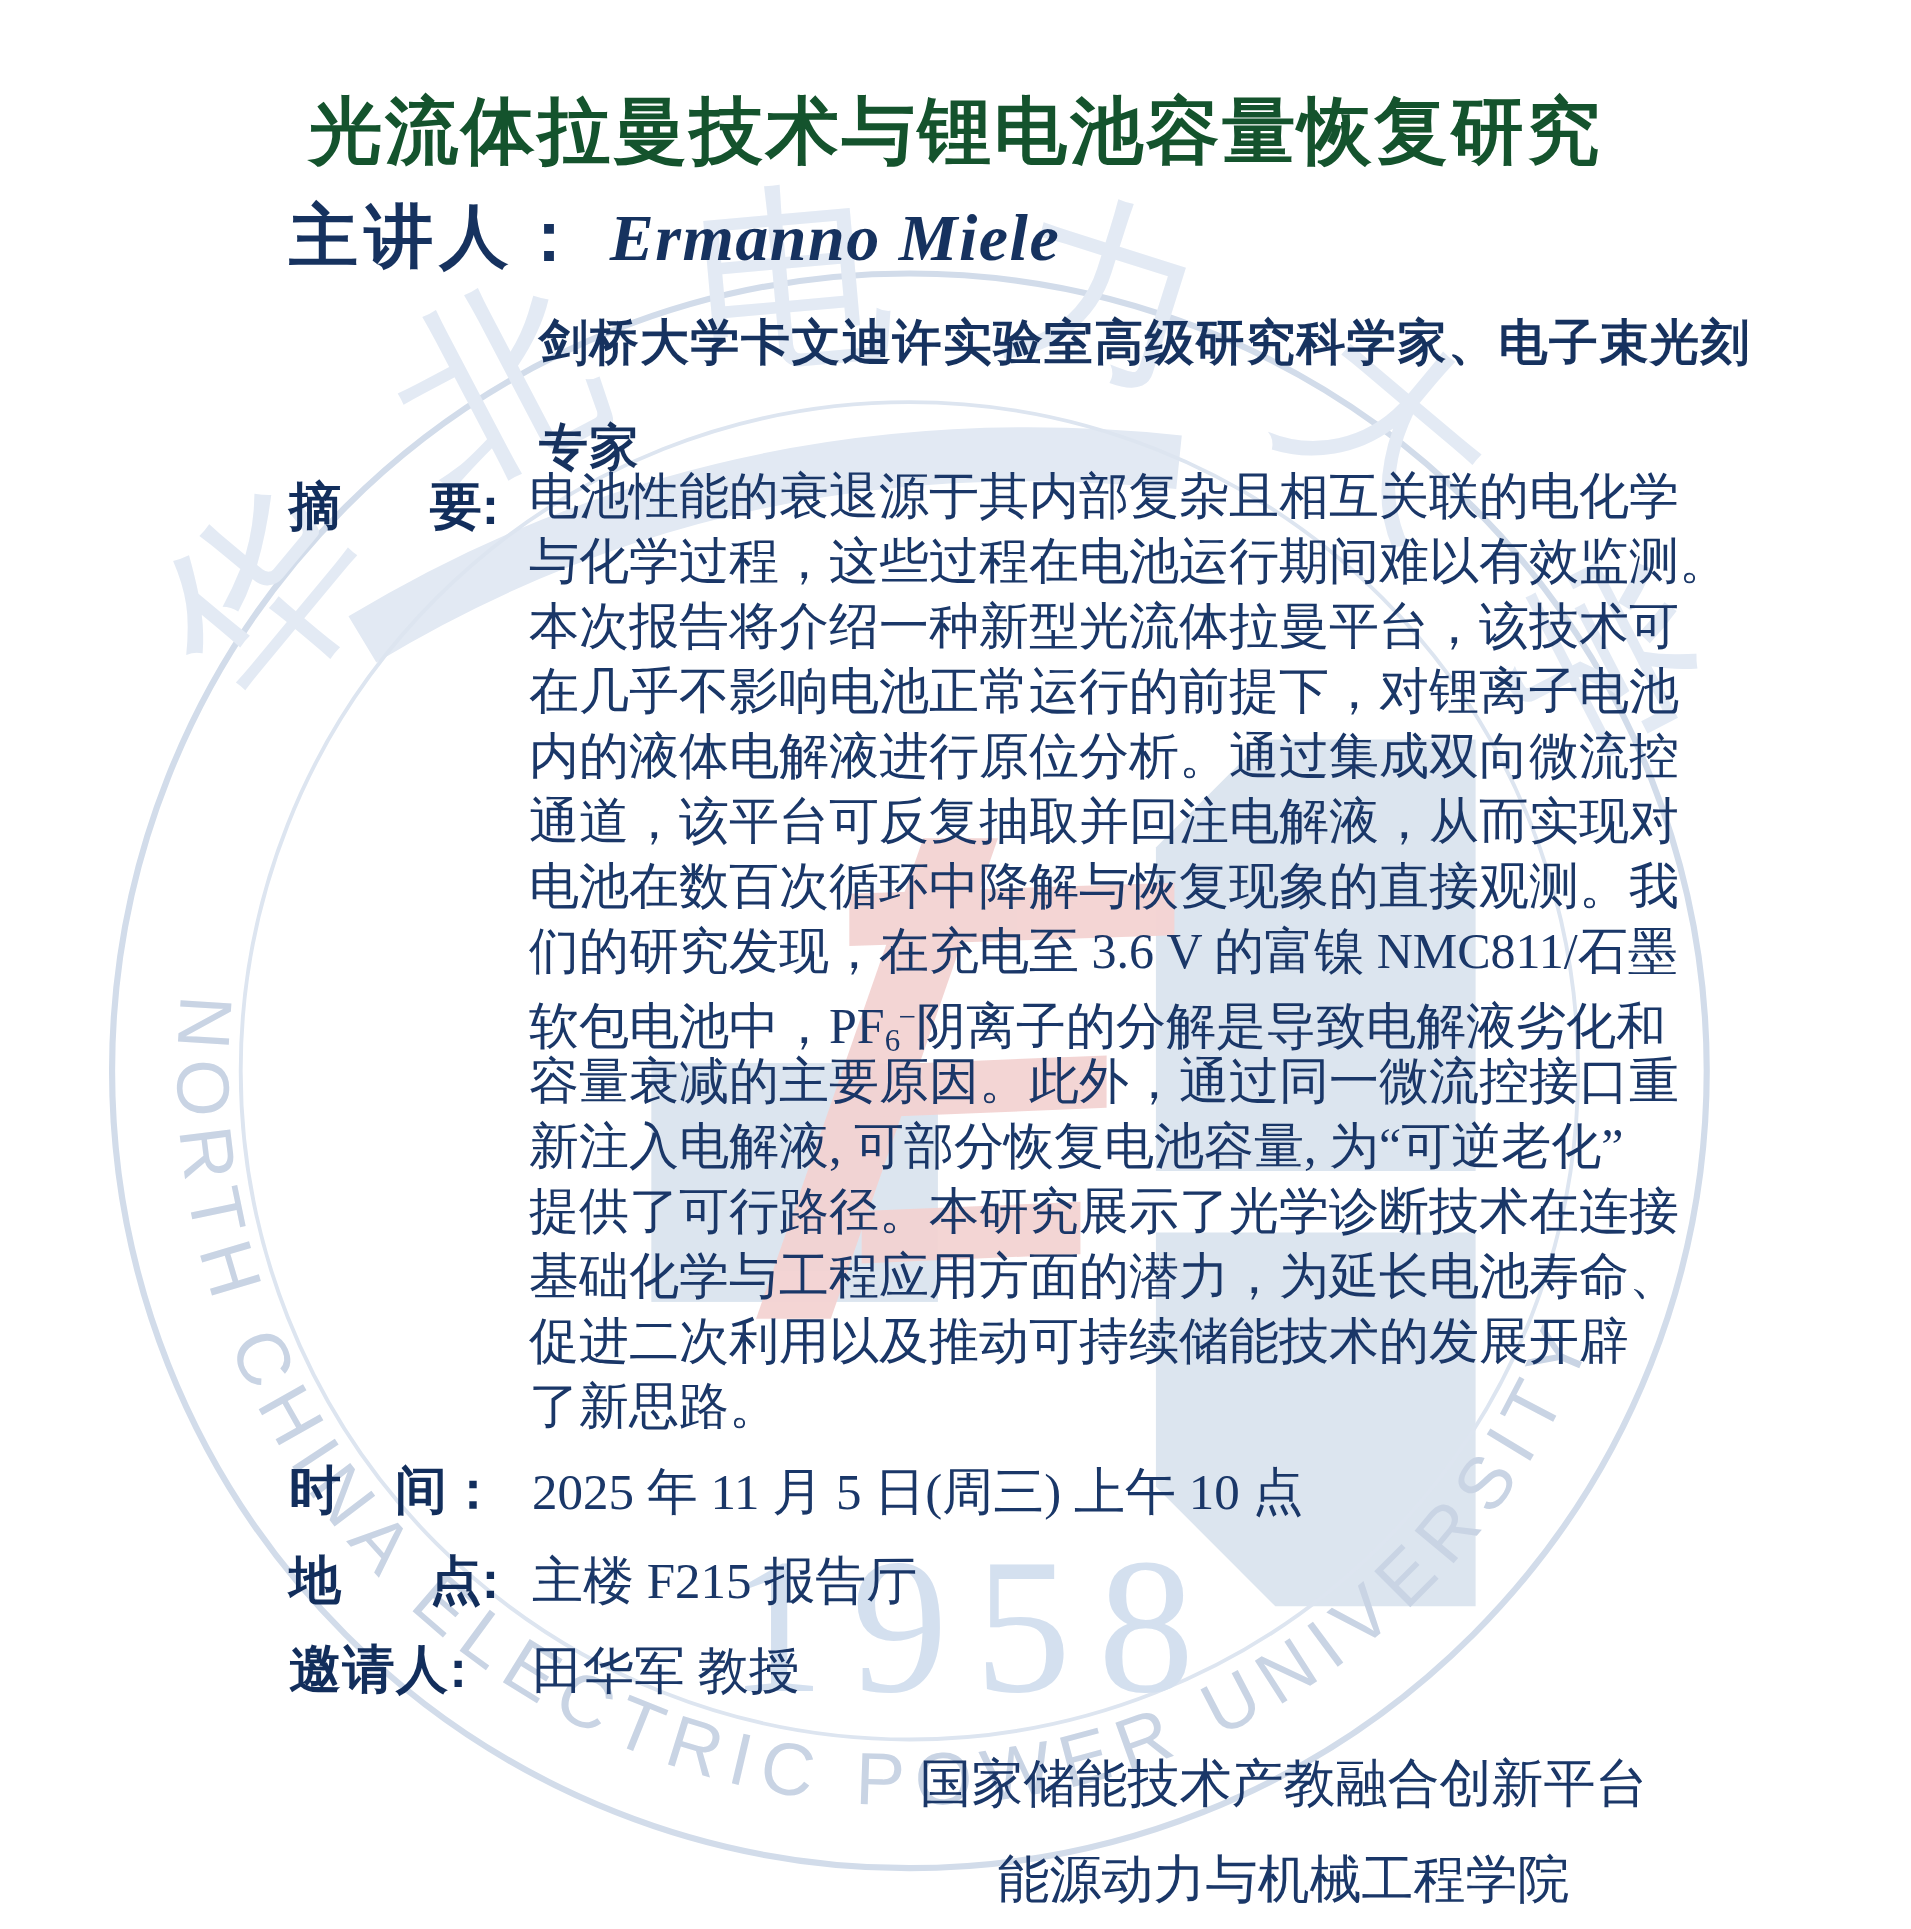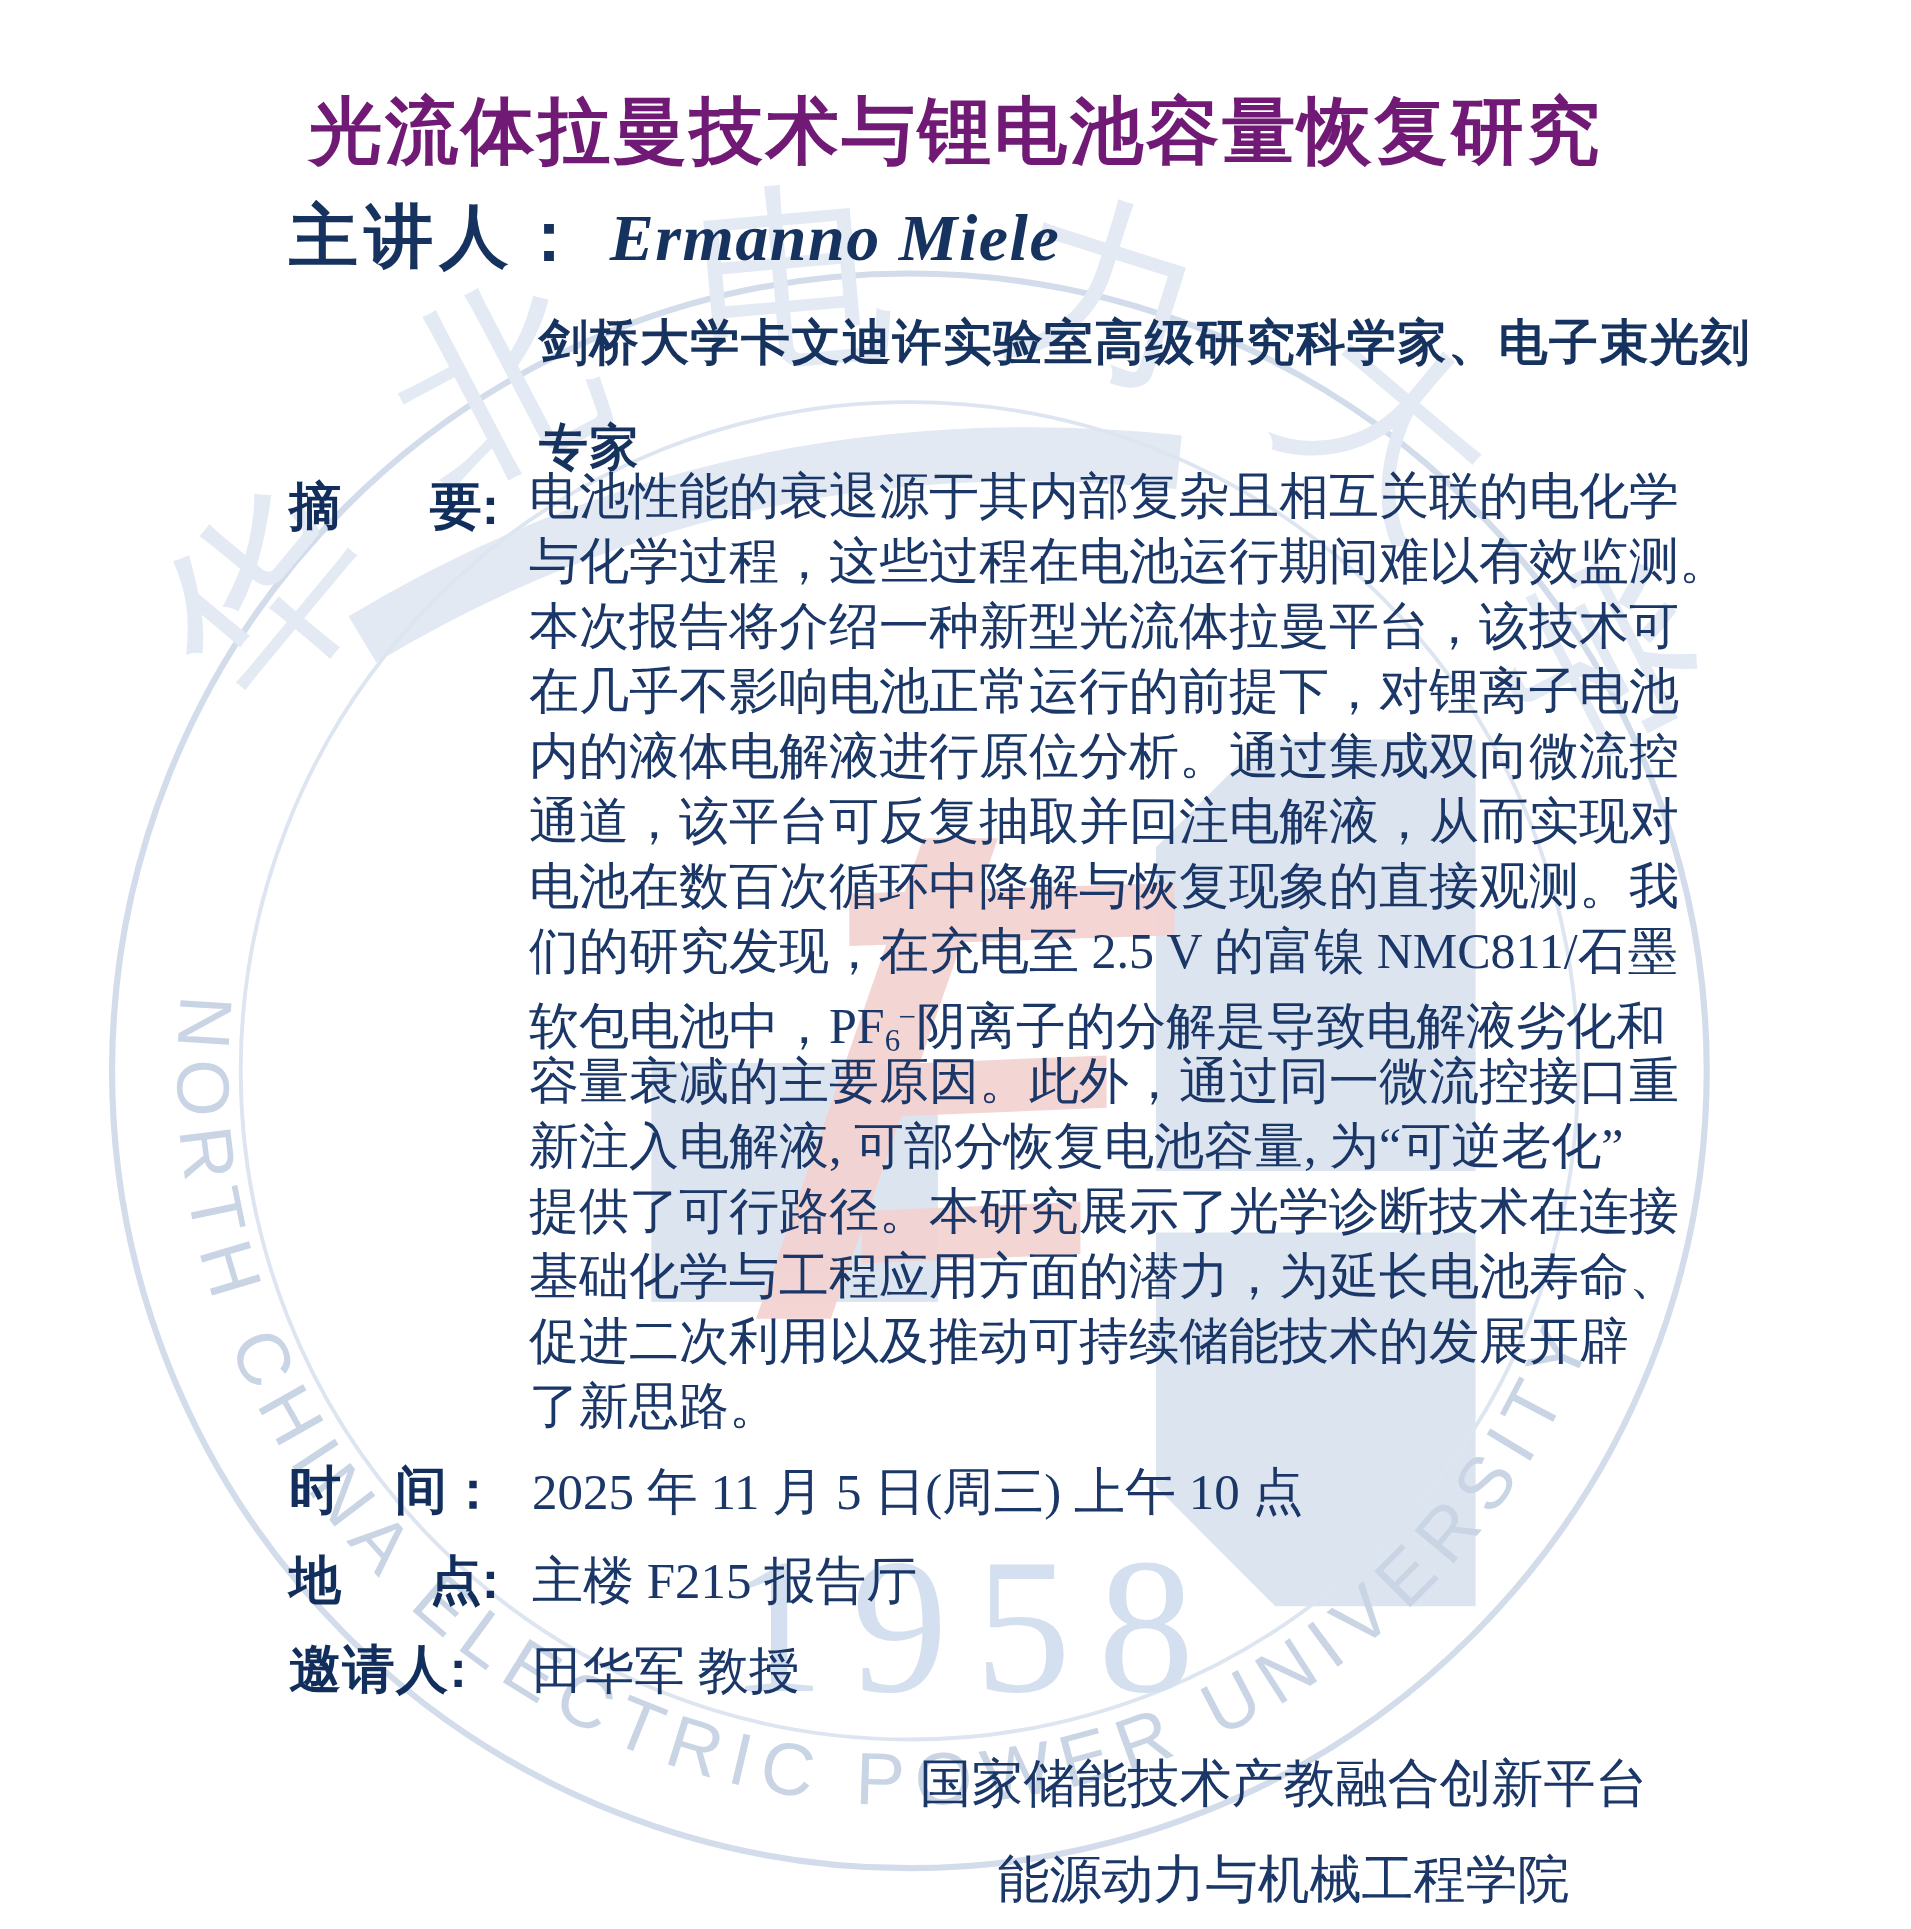--- a/index.html
+++ b/index.html
@@ -12,21 +12,21 @@
     font-family:"Liberation Serif","DejaVu Serif",serif;
     color:#1a3768;
   }
   .watermark { position:absolute; left:0; top:0; z-index:0; }
 
   .title {
     position:absolute; top:34px; left:0; width:1912px;
     text-align:center;
     font-family:"Liberation Sans","DejaVu Sans",sans-serif;
     font-weight:bold; font-size:73px; letter-spacing:3.1px;
-    color:#701a75; z-index:2;
+    color:#14532d; z-index:2;
   }
 
   .speaker-row {
     position:absolute; top:191px; left:289px;
     display:flex; align-items:baseline; z-index:2;
   }
   .speaker-label {
     font-size:69px; font-weight:bold; letter-spacing:6.2px; color:#16325f;
   }
   .speaker-name {
@@ -133,21 +133,21 @@
   </div>
 
   <div class="abstract">
     <div class="line">电池性能的衰退源于其内部复杂且相互关联的电化学</div>
     <div class="line">与化学过程，这些过程在电池运行期间难以有效监测。</div>
     <div class="line">本次报告将介绍一种新型光流体拉曼平台，该技术可</div>
     <div class="line">在几乎不影响电池正常运行的前提下，对锂离子电池</div>
     <div class="line">内的液体电解液进行原位分析。通过集成双向微流控</div>
     <div class="line">通道，该平台可反复抽取并回注电解液，从而实现对</div>
     <div class="line">电池在数百次循环中降解与恢复现象的直接观测。我</div>
-    <div class="line">们的研究发现，在充电至 2.5 V 的富镍 NMC811/石墨</div>
+    <div class="line">们的研究发现，在充电至 3.6 V 的富镍 NMC811/石墨</div>
     <div class="line">
       <span>软包电池中，PF</span><span class="chem-sub">6</span><span class="chem-sup">−</span><span>阴离子的分解是导致电解液劣化和</span>
     </div>
     <div class="line">容量衰减的主要原因。此外，通过同一微流控接口重</div>
     <div class="line">新注入电解液, 可部分恢复电池容量, 为“可逆老化”</div>
     <div class="line">提供了可行路径。本研究展示了光学诊断技术在连接</div>
     <div class="line">基础化学与工程应用方面的潜力，为延长电池寿命、</div>
     <div class="line">促进二次利用以及推动可持续储能技术的发展开辟</div>
     <div class="line">了新思路。</div>
   </div>

